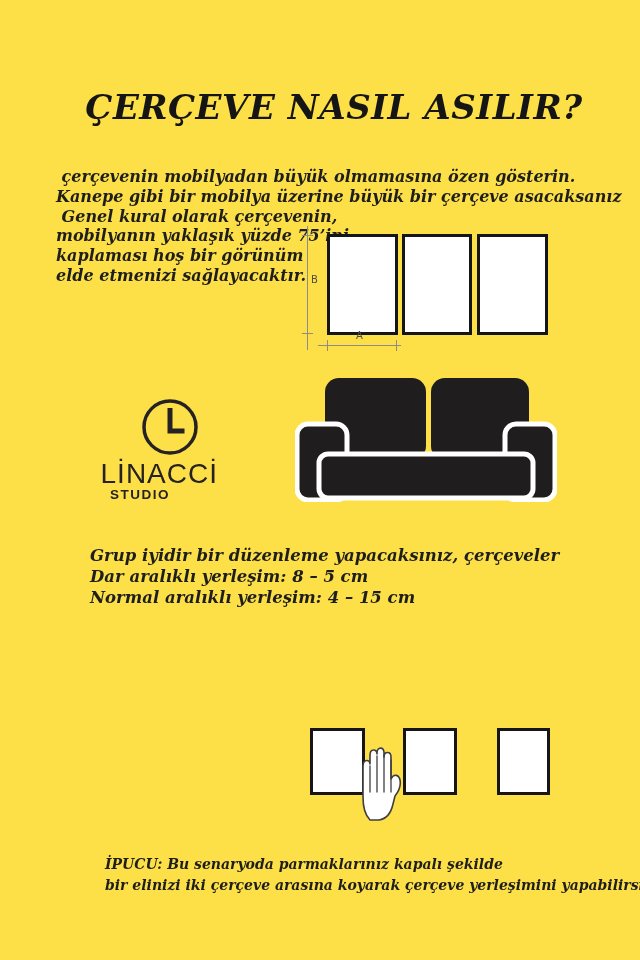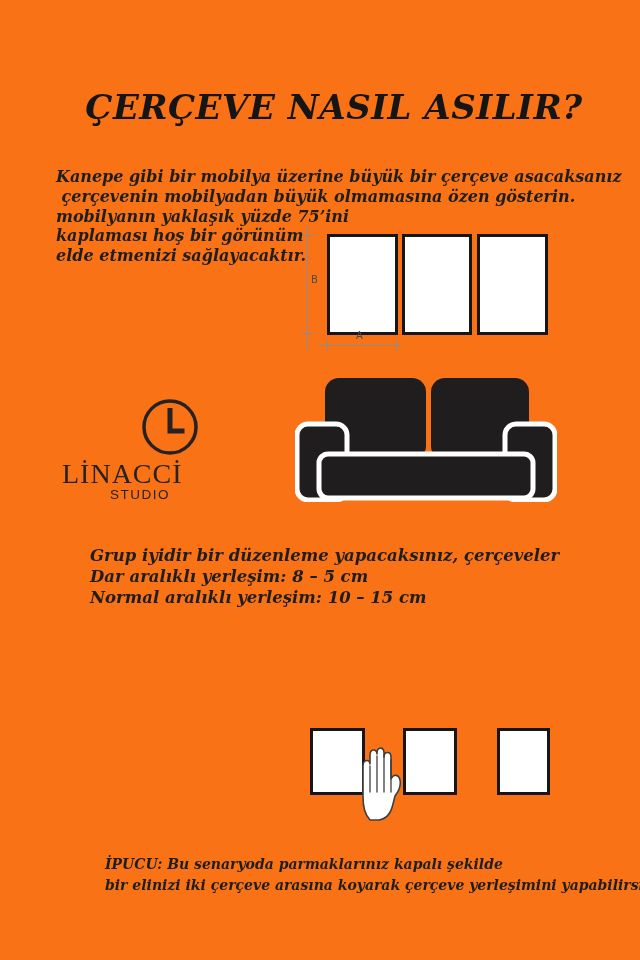--- a/index.html
+++ b/index.html
@@ -1,17 +1,17 @@
 <!DOCTYPE html>
 <html><head>
 <meta charset="utf-8">
 <style>
   html,body{margin:0;padding:0;background:#e8e8e8;}
   .canvas{
-    position:relative;width:640px;height:960px;background:#f97316;
+    position:relative;width:640px;height:960px;background:#fde047;
     overflow:hidden;font-family:"DejaVu Serif",serif;color:#1c1c1c;
   }
   .abs{position:absolute;}
   
   .title{
     left:28px;right:0;top:84px;text-align:center;
     font-size:34px;line-height:46px;font-weight:bold;font-style:italic;
     letter-spacing:0.5px;color:#151515;
   }
   .tblock{font-weight:bold;font-style:italic;color:#1e1e1e;}
@@ -22,40 +22,41 @@
   
   .frame{position:absolute;border:3px solid #161616;background:#ffffff;box-sizing:border-box;}
   
   .dim{position:absolute;background:#8c8c8c;}
   .dim-label{
     position:absolute;font-family:"DejaVu Sans",sans-serif;
     font-size:10px;color:#4d4d4d;font-style:normal;font-weight:normal;
   }
   
   .brand{
-    left:62px;top:460px;width:156px;text-align:left;
-    font-family:Liberation Serif, serif;font-weight:500;
+    left:62px;top:460px;width:156px;text-align:right;
+    font-family:Liberation Sans, sans-serif;font-weight:500;
     font-size:28px;letter-spacing:1px;color:#262223;line-height:28px;
   }
   .brand-sub{
     left:62px;top:487px;width:156px;text-align:center;
-    font-family:"Liberation Sans",sans-serif;font-weight:400;
+    font-family:"Liberation Sans",sans-serif;font-weight:700;
     font-size:13.5px;letter-spacing:1.5px;color:#262223;
   }
 </style>
 </head>
 <body>
 
 <div class="canvas">
 
   <div class="abs title">ÇERÇEVE NASIL ASILIR?</div>
 
   <div class="abs tblock intro">
+    <div class="tline"> çerçevenin mobilyadan büyük olmamasına özen gösterin.</div>
     <div class="tline">Kanepe gibi bir mobilya üzerine büyük bir çerçeve asacaksanız</div>
-    <div class="tline"> çerçevenin mobilyadan büyük olmamasına özen gösterin.</div>
+    <div class="tline"> Genel kural olarak çerçevenin,</div>
     <div class="tline">mobilyanın yaklaşık yüzde 75’ini</div>
     <div class="tline">kaplaması hoş bir görünüm</div>
     <div class="tline">elde etmenizi sağlayacaktır.</div>
   </div>
 
   <div>
     <div class="frame" style="left:327px;top:234px;width:71px;height:101px;"></div>
     <div class="frame" style="left:402px;top:234px;width:70px;height:101px;"></div>
     <div class="frame" style="left:477px;top:234px;width:71px;height:101px;"></div>
 
@@ -83,21 +84,21 @@
     <rect x="30" y="3" width="101" height="82" rx="14" fill="#201d1e"></rect>
     <rect x="136" y="3" width="98" height="82" rx="14" fill="#201d1e"></rect>
     <rect x="2" y="49" width="50" height="76" rx="11" fill="#201d1e" stroke="#ffffff" stroke-width="5"></rect>
     <rect x="210" y="49" width="50" height="76" rx="11" fill="#201d1e" stroke="#ffffff" stroke-width="5"></rect>
     <rect x="24" y="79" width="214" height="44" rx="9" fill="#201d1e" stroke="#ffffff" stroke-width="5"></rect>
   </svg>
 
   <div class="abs tblock spacing">
     <div class="tline">Grup iyidir bir düzenleme yapacaksınız, çerçeveler</div>
     <div class="tline">Dar aralıklı yerleşim: 8 – 5 cm</div>
-    <div class="tline">Normal aralıklı yerleşim: 10 – 15 cm</div>
+    <div class="tline">Normal aralıklı yerleşim: 4 – 15 cm</div>
   </div>
 
   <div>
     <div class="frame" style="left:310px;top:728px;width:55px;height:67px;"></div>
     <div class="frame" style="left:403px;top:728px;width:54px;height:67px;"></div>
     <div class="frame" style="left:497px;top:728px;width:53px;height:67px;"></div>
 
     <svg class="abs" style="left:360px;top:747px;" width="44" height="76" viewBox="0 0 44 76">
       <path d="M10,73
                C5,68 3,60 3,50

